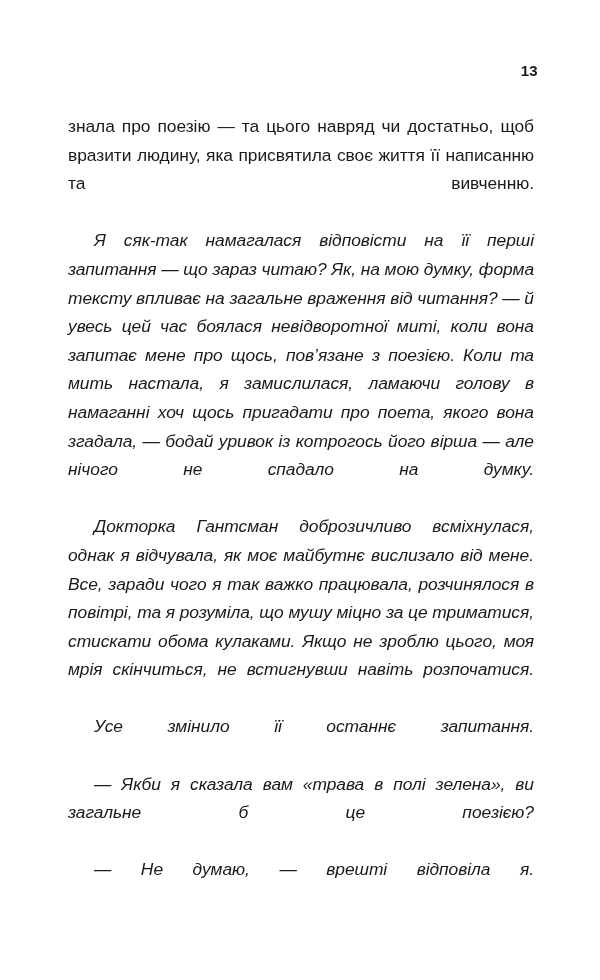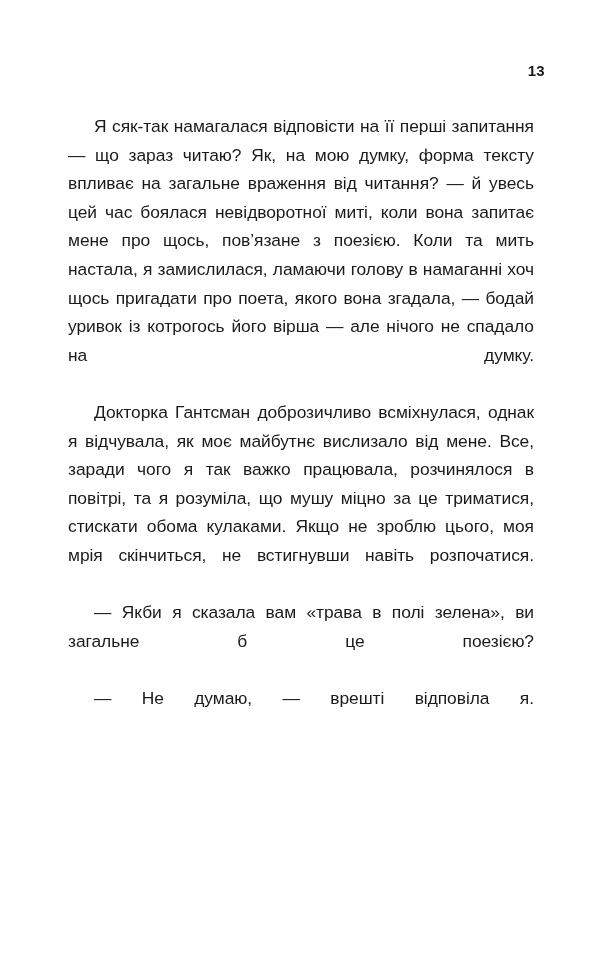--- a/index.html
+++ b/index.html
@@ -16,21 +16,21 @@
     background: #ffffff;
     overflow: hidden;
     font-family: "Liberation Sans", sans-serif;
     color: #1a1a1a;
     -webkit-font-smoothing: antialiased;
   }
 
   .folio {
     position: absolute;
     top: 62px;
-    left: 11px;
+    left: 4px;
     width: 534px;
     text-align: right;
     font-size: 15px;
     font-weight: 700;
     letter-spacing: 0.3px;
     color: #1a1a1a;
   }
 
   .text-block {
     position: absolute;
@@ -46,37 +46,40 @@
     text-align: justify;
     text-justify: inter-word;
     letter-spacing: -0.05px;
     word-spacing: -0.2px;
     color: #1a1a1a;
     hyphens: manual;
   }
 
   .para.indent {
     text-indent: 26px;
+    font-style: italic;
   }
 
   
   .para::after {
     content: "";
     display: inline-block;
     width: 100%;
   }
 </style>
 </head>
 <body>
 
 <div class="page">
 
   <div class="folio">13</div>
 
   <div class="text-block">
+    <p class="para">знала про поезію — та цього навряд чи достатньо, щоб вразити людину, яка присвятила своє життя її написанню та вивченню.</p>
     <p class="para indent">Я сяк-так намагалася відповісти на її перші запитання — що зараз читаю? Як, на мою думку, форма тексту впливає на загальне враження від читання? — й увесь цей час боялася невідворотної миті, коли вона запитає мене про щось, пов’язане з поезією. Коли та мить настала, я замислилася, ламаючи голову в намаганні хоч щось пригадати про поета, якого вона згадала, — бодай уривок із котрогось його вірша — але нічого не спадало на думку.</p>
     <p class="para indent">Докторка Гантсман доброзичливо всміхнулася, однак я відчувала, як моє майбутнє вислизало від мене. Все, заради чого я так важко працювала, розчинялося в повітрі, та я розуміла, що мушу міцно за це триматися, стискати обома кулаками. Якщо не зроблю цього, моя мрія скінчиться, не встигнувши навіть розпочатися.</p>
+    <p class="para indent">Усе змінило її останнє запитання.</p>
     <p class="para indent">— Якби я сказала вам «трава в полі зелена», ви загальне б це поезією?</p>
     <p class="para indent">— Не думаю, — врешті відповіла я.</p>
 
   </div>
 
 </div>
 
 </body></html>

